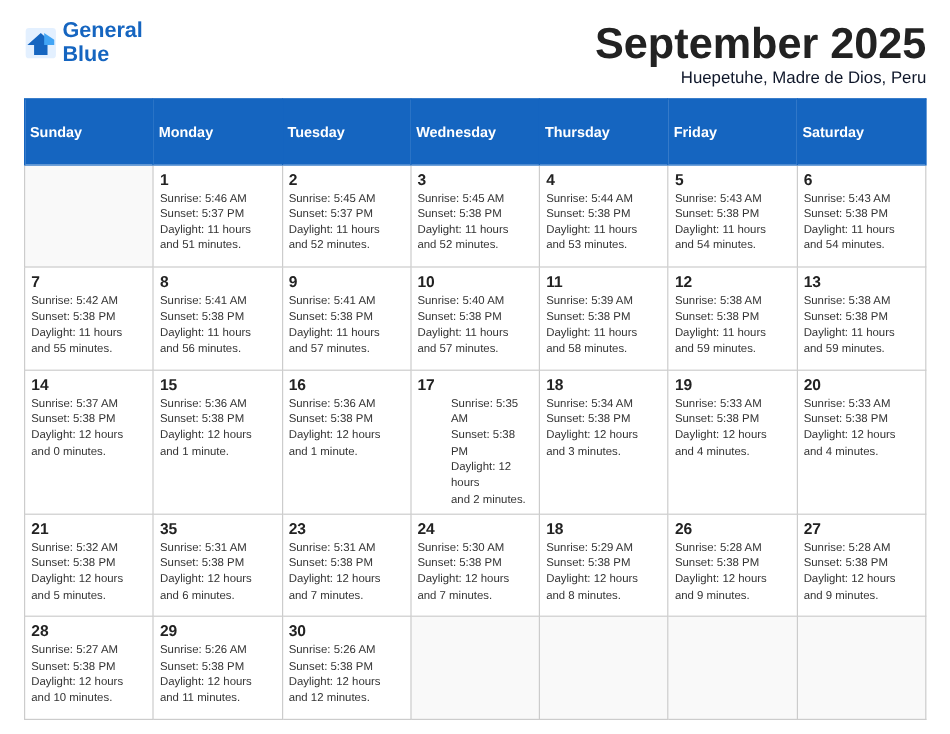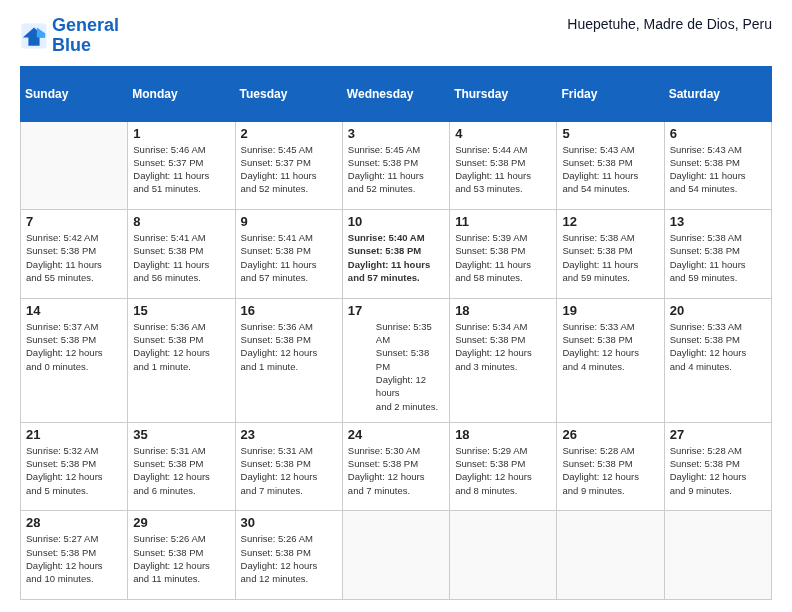--- a/index.html
+++ b/index.html
@@ -100,20 +100,21 @@
         <rect x="2" y="2" width="36" height="36" rx="4" fill="#e3f0ff"></rect>
         <polygon points="20,8 36,22 28,22 28,34 12,34 12,22 4,22" fill="#1565c0"></polygon>
         <polygon points="24,8 36,16 36,22 24,22" fill="#42a5f5"></polygon>
       </svg>
       <div class="logo-text">
         <div><span class="blue">General</span></div>
         <div><span class="blue">Blue</span></div>
       </div>
     </div>
     <div class="title-block">
+      <div class="month-title">September 2025</div>
       <div class="subtitle">Huepetuhe, Madre de Dios, Peru</div>
     </div>
   </div>
 
   <table class="calendar">
     <thead>
       <tr>
         <th>Sunday</th>
         <th>Monday</th>
         <th>Tuesday</th>
@@ -186,21 +187,21 @@
           </td>
           <td>
             <div class="day-num">9</div>
             <div class="day-info" style="white-space: pre-line;">Sunrise: 5:41 AM
 Sunset: 5:38 PM
 Daylight: 11 hours
 and 57 minutes.</div>
           </td>
           <td>
             <div class="day-num">10</div>
-            <div class="day-info" style="white-space: pre-line; font-weight: bold;">Sunrise: 5:40 AM
+            <div class="day-info" style="white-space: pre-line;">Sunrise: 5:40 AM
 Sunset: 5:38 PM
 Daylight: 11 hours
 and 57 minutes.</div>
           </td>
           <td>
             <div class="day-num">11</div>
             <div class="day-info" style="white-space: pre-line;">Sunrise: 5:39 AM
 Sunset: 5:38 PM
 Daylight: 11 hours
 and 58 minutes.</div>

